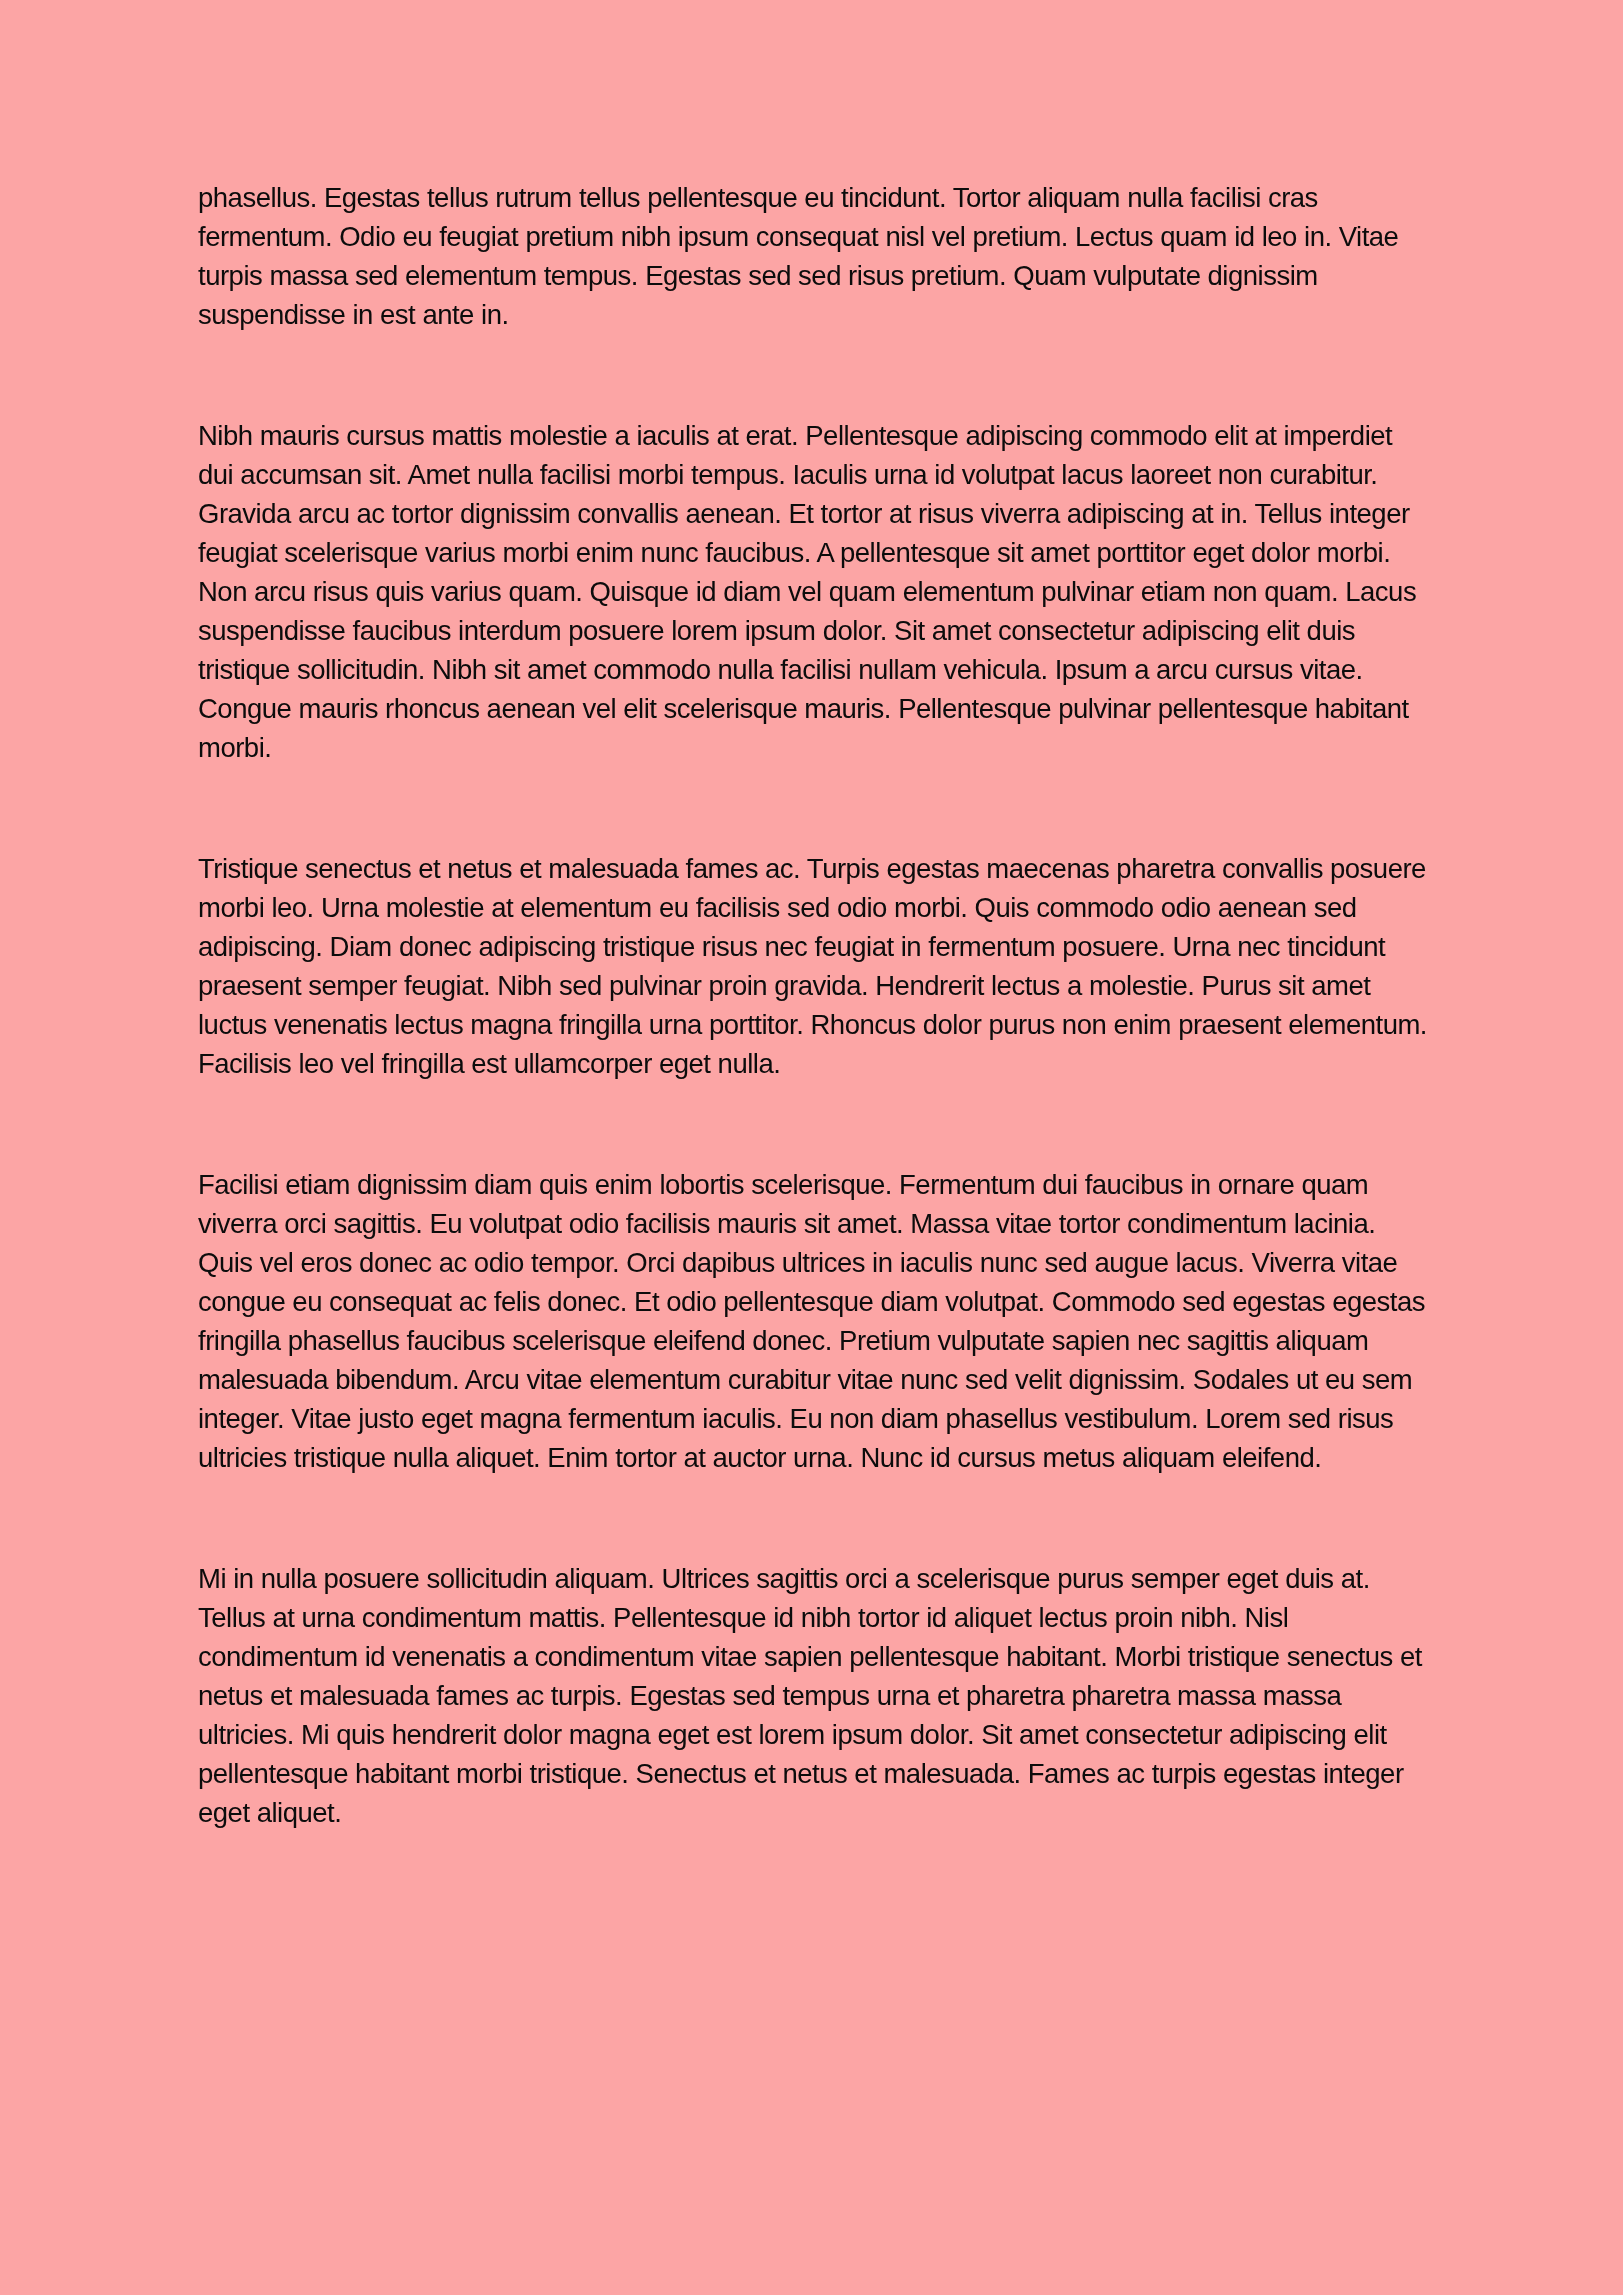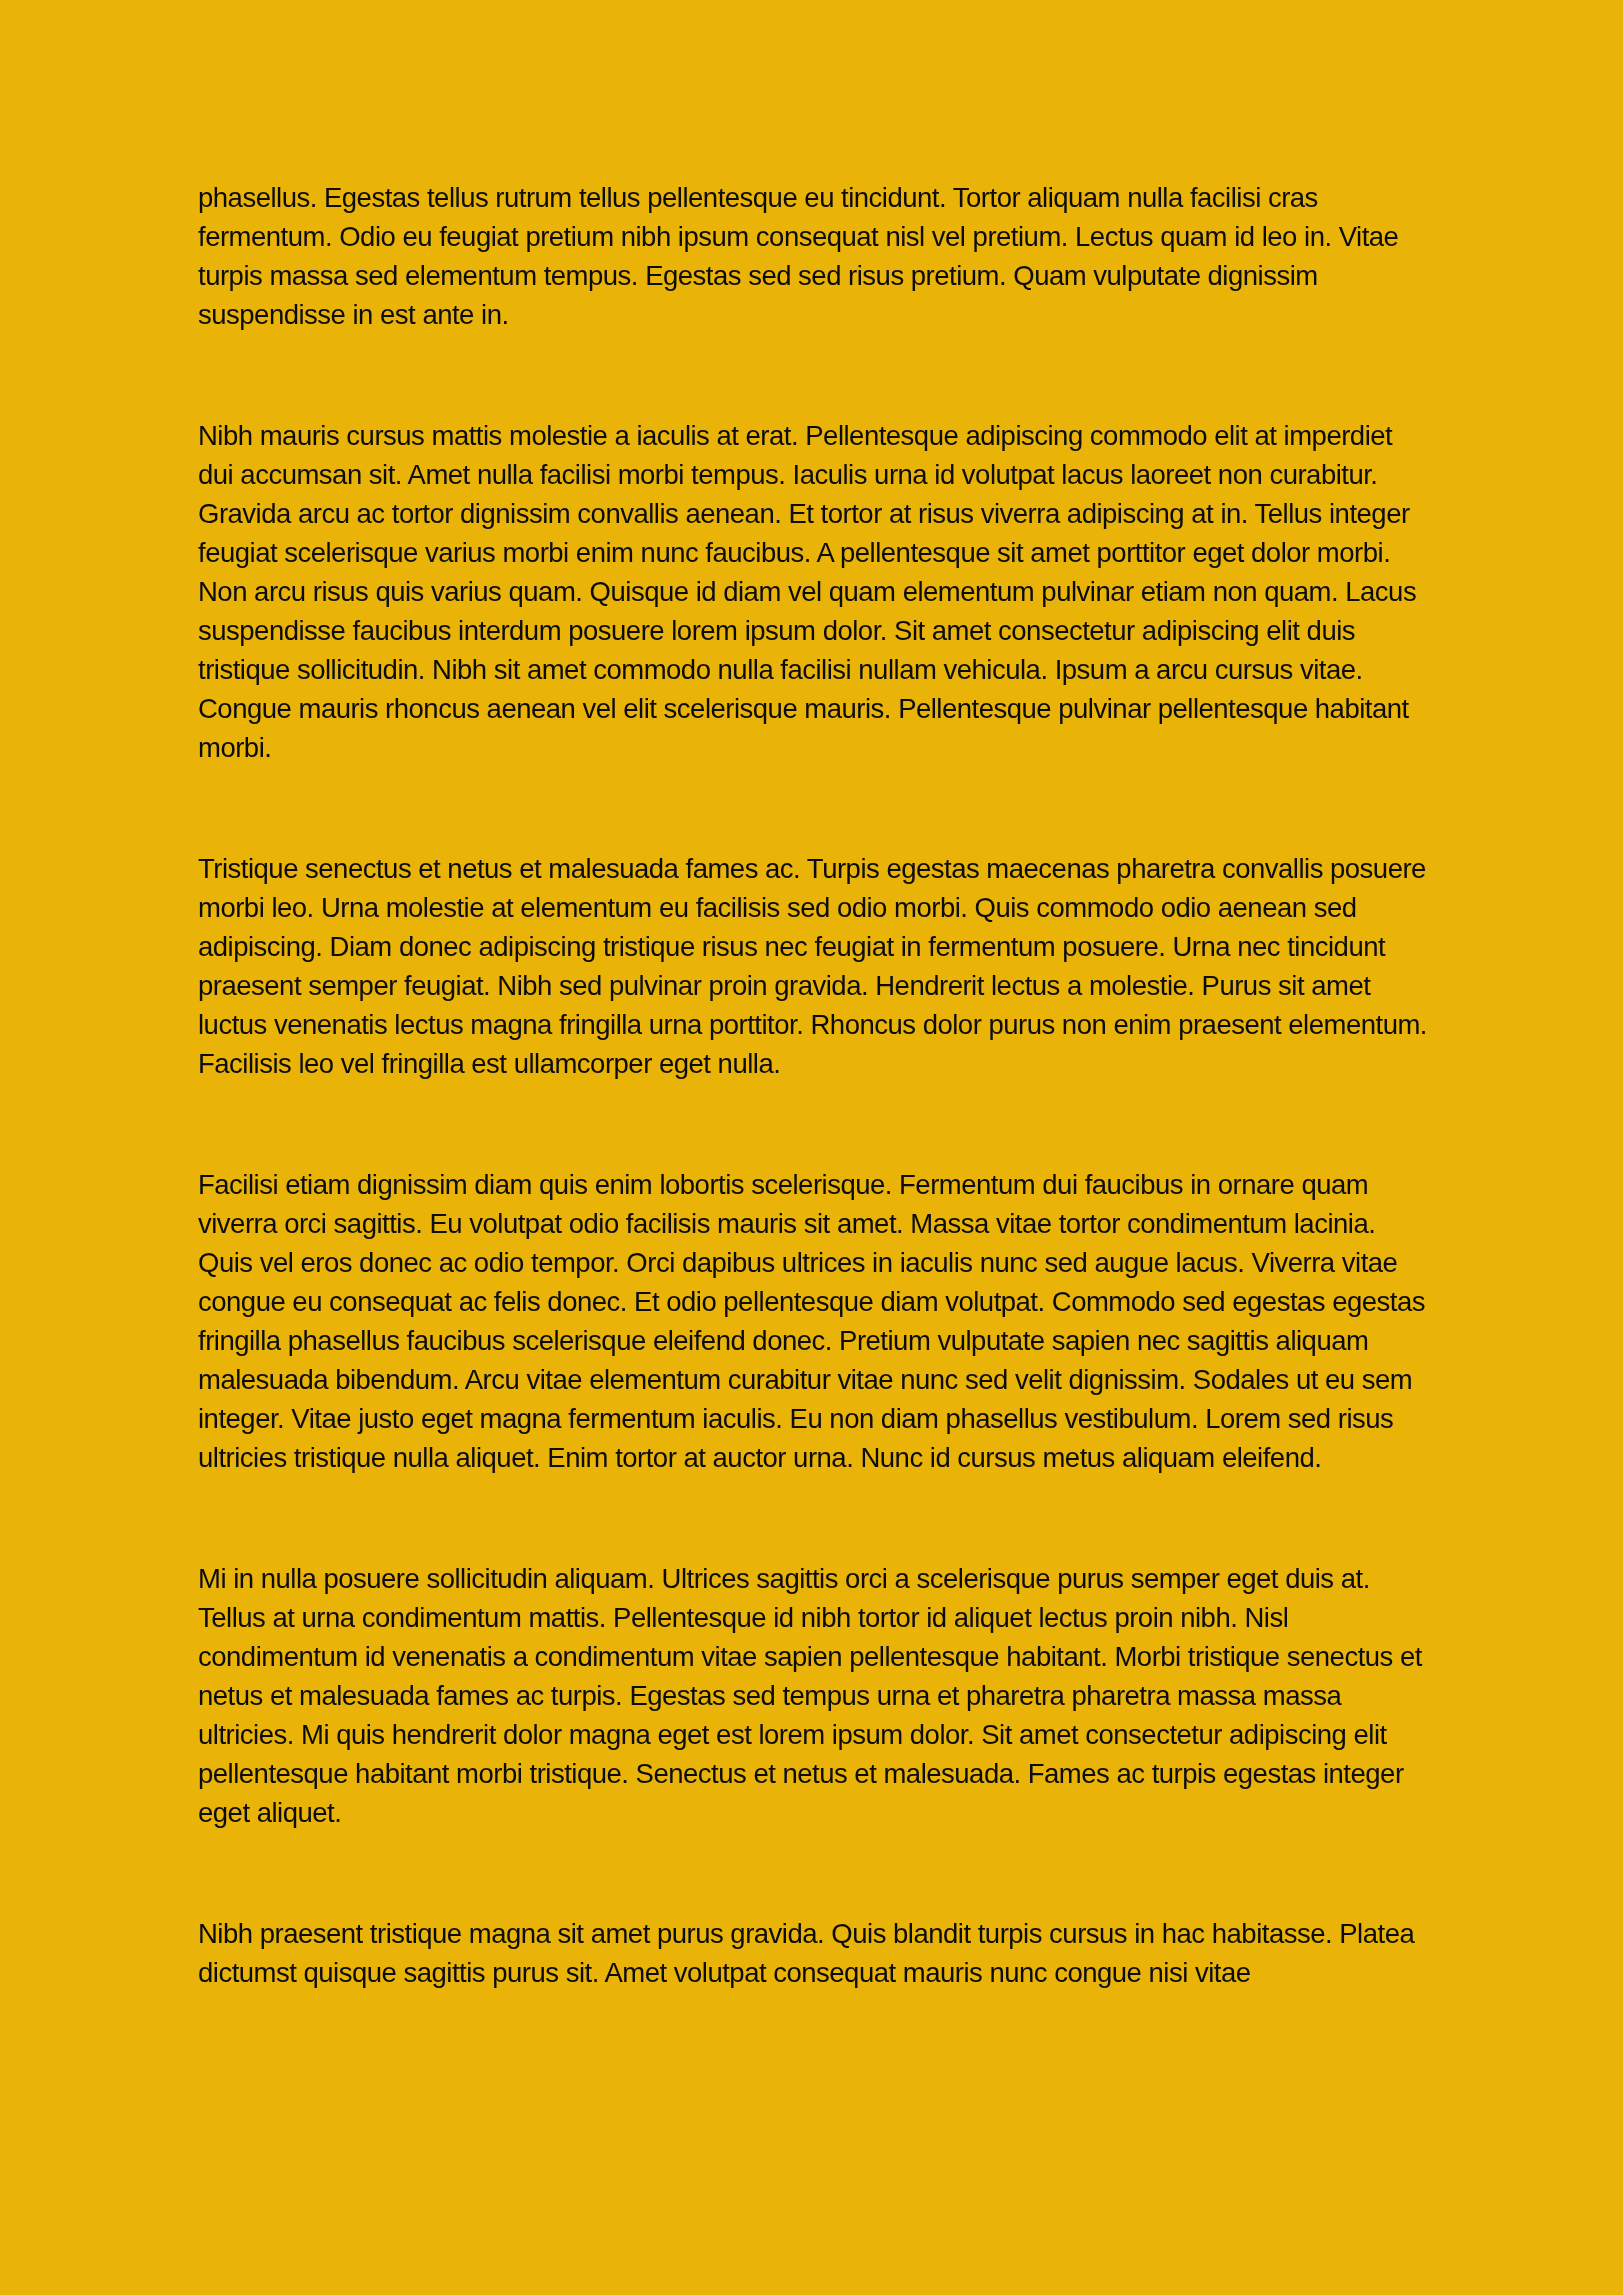--- a/index.html
+++ b/index.html
@@ -4,21 +4,21 @@
 <style>
   html, body {
     margin: 0;
     padding: 0;
     background: #ffffff;
   }
   .page {
     position: relative;
     width: 1623px;
     height: 2295px;
-    background: #eab308;
+    background: #fca5a5;
     overflow: hidden;
   }
   .content {
     position: absolute;
     left: 198px;
     top: 178px;
     width: 1233px;
     font-family: "Liberation Sans", "DejaVu Sans", sans-serif;
     font-size: 27.5px;
     line-height: 39px;
@@ -37,16 +37,15 @@
 </head>
 <body>
 
 <div class="page">
   <div class="content">
     <p>phasellus. Egestas tellus rutrum tellus pellentesque eu tincidunt. Tortor aliquam nulla facilisi cras fermentum. Odio eu feugiat pretium nibh ipsum consequat nisl vel pretium. Lectus quam id leo in. Vitae turpis massa sed elementum tempus. Egestas sed sed risus pretium. Quam vulputate dignissim suspendisse in est ante in.</p>
     <p>Nibh mauris cursus mattis molestie a iaculis at erat. Pellentesque adipiscing commodo elit at imperdiet dui accumsan sit. Amet nulla facilisi morbi tempus. Iaculis urna id volutpat lacus laoreet non curabitur. Gravida arcu ac tortor dignissim convallis aenean. Et tortor at risus viverra adipiscing at in. Tellus integer feugiat scelerisque varius morbi enim nunc faucibus. A pellentesque sit amet porttitor eget dolor morbi. Non arcu risus quis varius quam. Quisque id diam vel quam elementum pulvinar etiam non quam. Lacus suspendisse faucibus interdum posuere lorem ipsum dolor. Sit amet consectetur adipiscing elit duis tristique sollicitudin. Nibh sit amet commodo nulla facilisi nullam vehicula. Ipsum a arcu cursus vitae. Congue mauris rhoncus aenean vel elit scelerisque mauris. Pellentesque pulvinar pellentesque habitant morbi.</p>
     <p>Tristique senectus et netus et malesuada fames ac. Turpis egestas maecenas pharetra convallis posuere morbi leo. Urna molestie at elementum eu facilisis sed odio morbi. Quis commodo odio aenean sed adipiscing. Diam donec adipiscing tristique risus nec feugiat in fermentum posuere. Urna nec tincidunt praesent semper feugiat. Nibh sed pulvinar proin gravida. Hendrerit lectus a molestie. Purus sit amet luctus venenatis lectus magna fringilla urna porttitor. Rhoncus dolor purus non enim praesent elementum. Facilisis leo vel fringilla est ullamcorper eget nulla.</p>
     <p>Facilisi etiam dignissim diam quis enim lobortis scelerisque. Fermentum dui faucibus in ornare quam viverra orci sagittis. Eu volutpat odio facilisis mauris sit amet. Massa vitae tortor condimentum lacinia. Quis vel eros donec ac odio tempor. Orci dapibus ultrices in iaculis nunc sed augue lacus. Viverra vitae congue eu consequat ac felis donec. Et odio pellentesque diam volutpat. Commodo sed egestas egestas fringilla phasellus faucibus scelerisque eleifend donec. Pretium vulputate sapien nec sagittis aliquam malesuada bibendum. Arcu vitae elementum curabitur vitae nunc sed velit dignissim. Sodales ut eu sem integer. Vitae justo eget magna fermentum iaculis. Eu non diam phasellus vestibulum. Lorem sed risus ultricies tristique nulla aliquet. Enim tortor at auctor urna. Nunc id cursus metus aliquam eleifend.</p>
     <p>Mi in nulla posuere sollicitudin aliquam. Ultrices sagittis orci a scelerisque purus semper eget duis at. Tellus at urna condimentum mattis. Pellentesque id nibh tortor id aliquet lectus proin nibh. Nisl condimentum id venenatis a condimentum vitae sapien pellentesque habitant. Morbi tristique senectus et netus et malesuada fames ac turpis. Egestas sed tempus urna et pharetra pharetra massa massa ultricies. Mi quis hendrerit dolor magna eget est lorem ipsum dolor. Sit amet consectetur adipiscing elit pellentesque habitant morbi tristique. Senectus et netus et malesuada. Fames ac turpis egestas integer eget aliquet.</p>
-    <p>Nibh praesent tristique magna sit amet purus gravida. Quis blandit turpis cursus in hac habitasse. Platea dictumst quisque sagittis purus sit. Amet volutpat consequat mauris nunc congue nisi vitae</p>
   </div>
 </div>
 
 
 </body></html>

